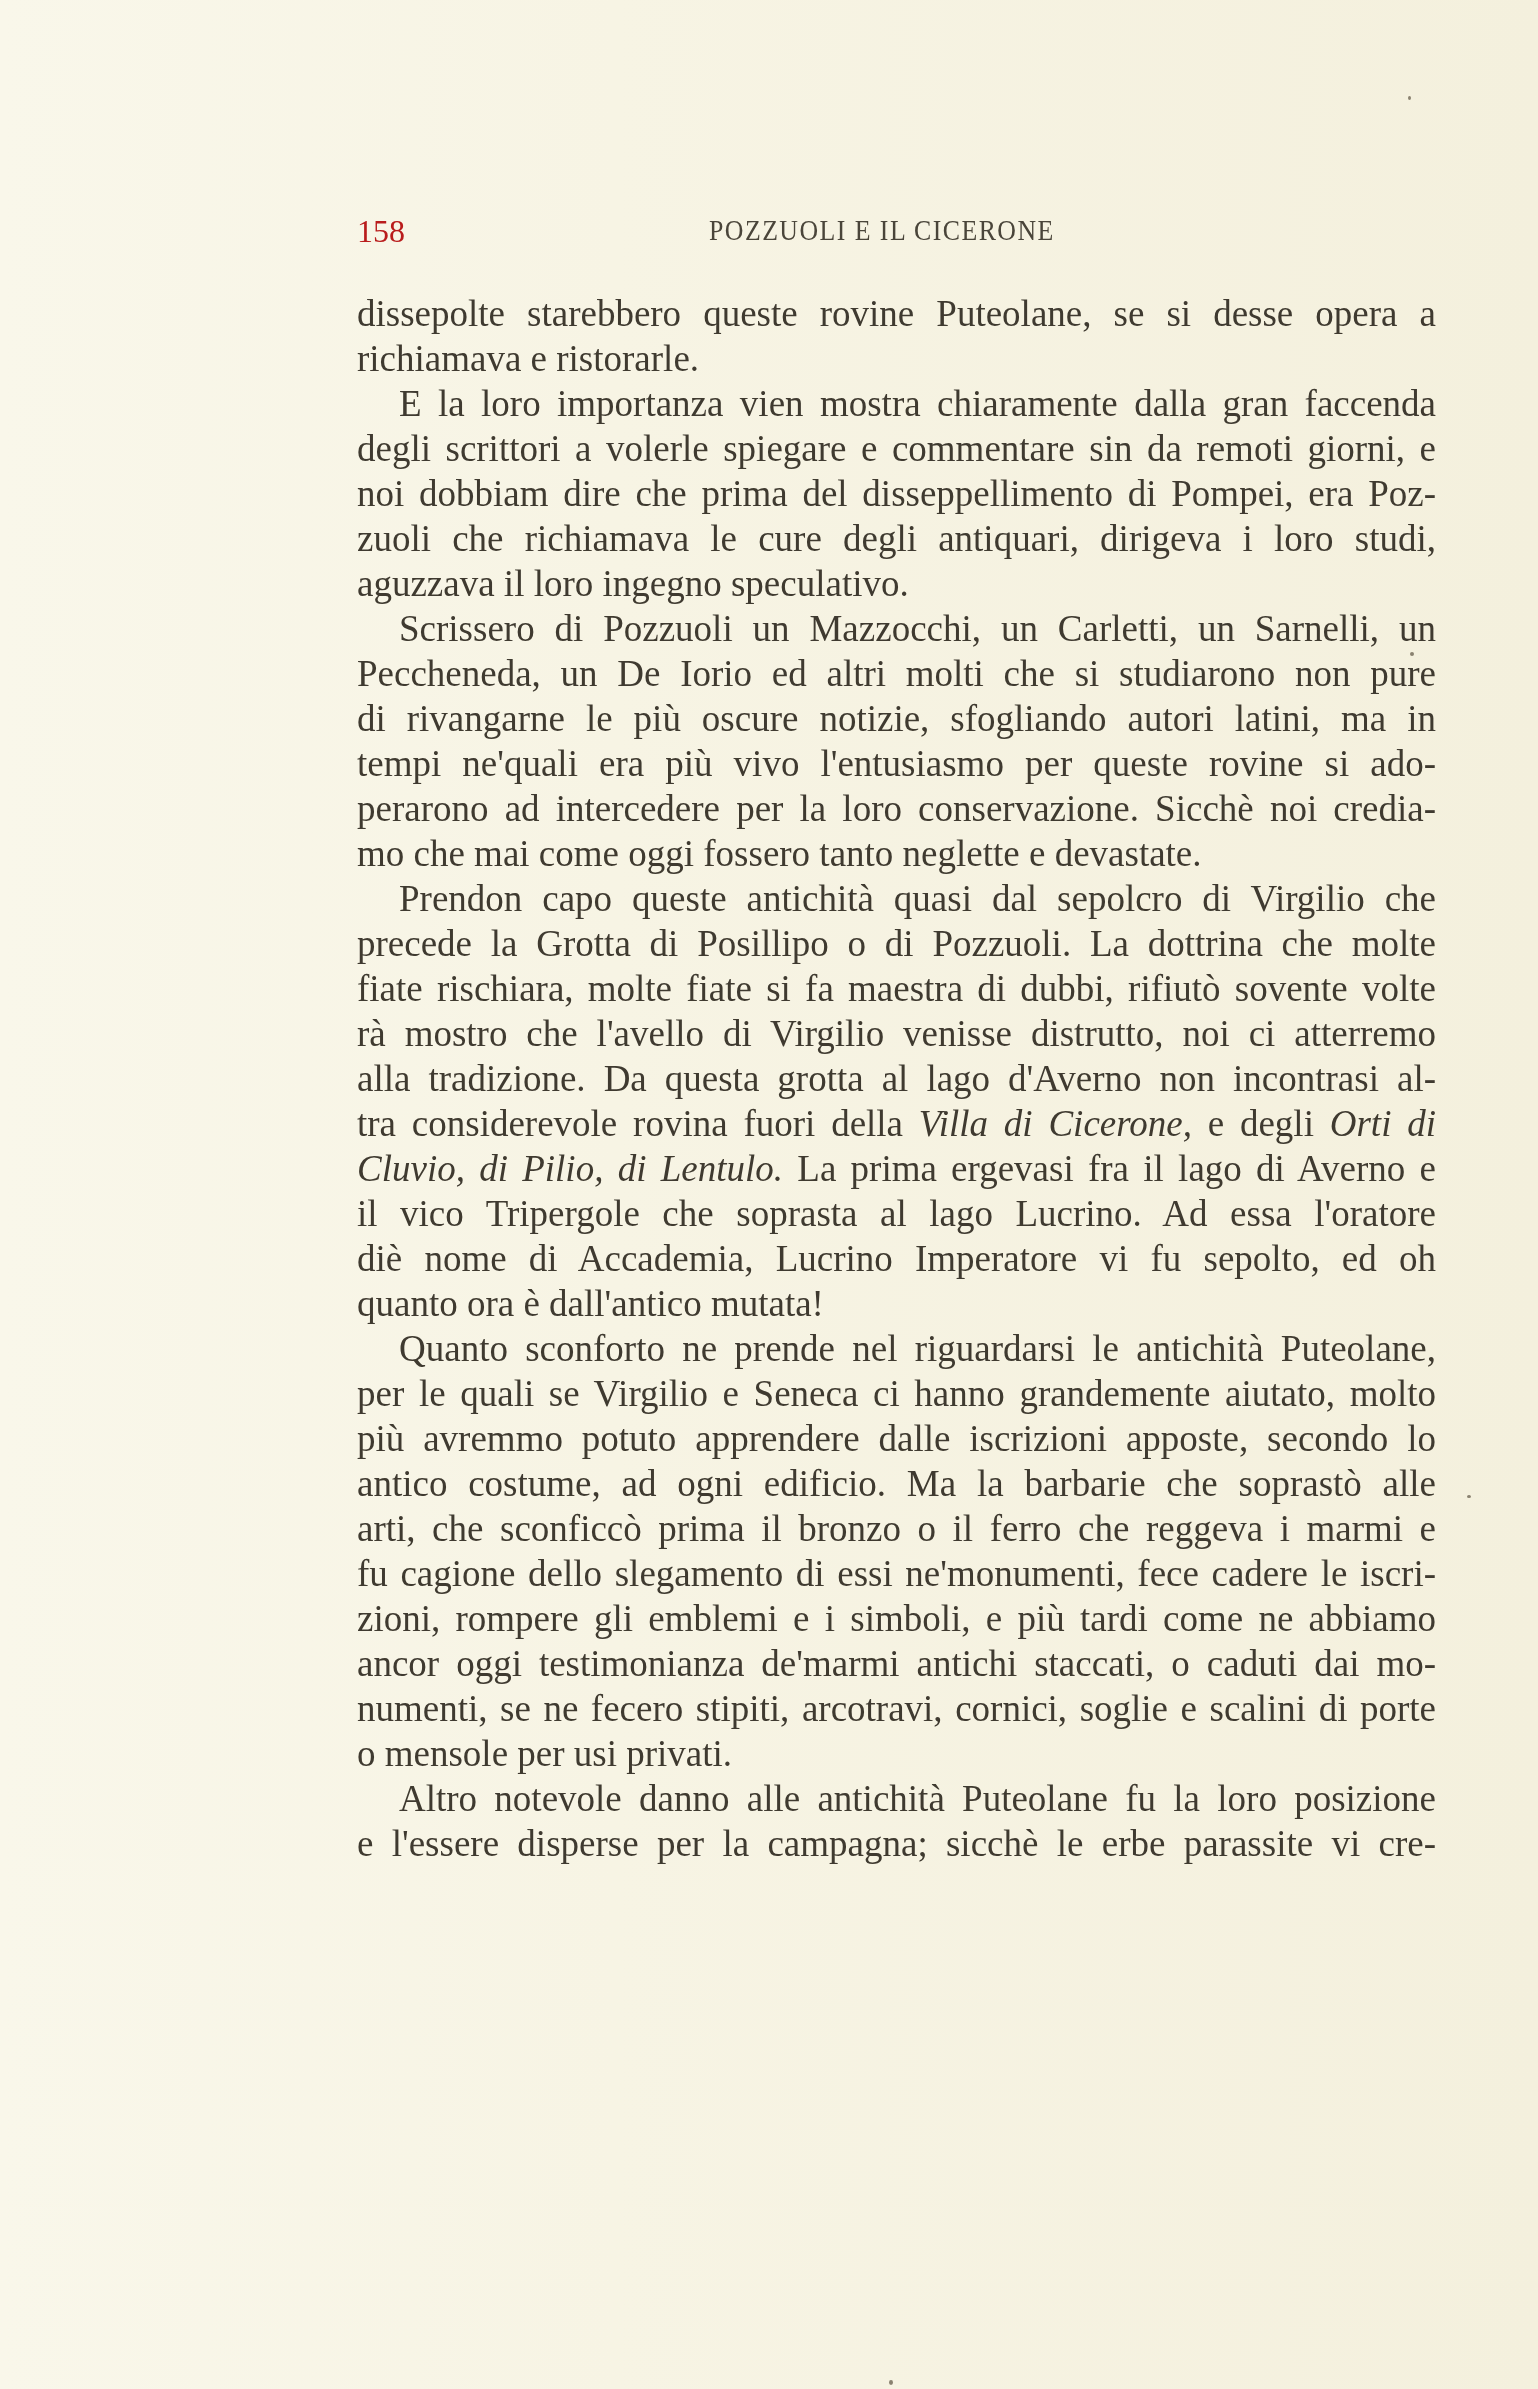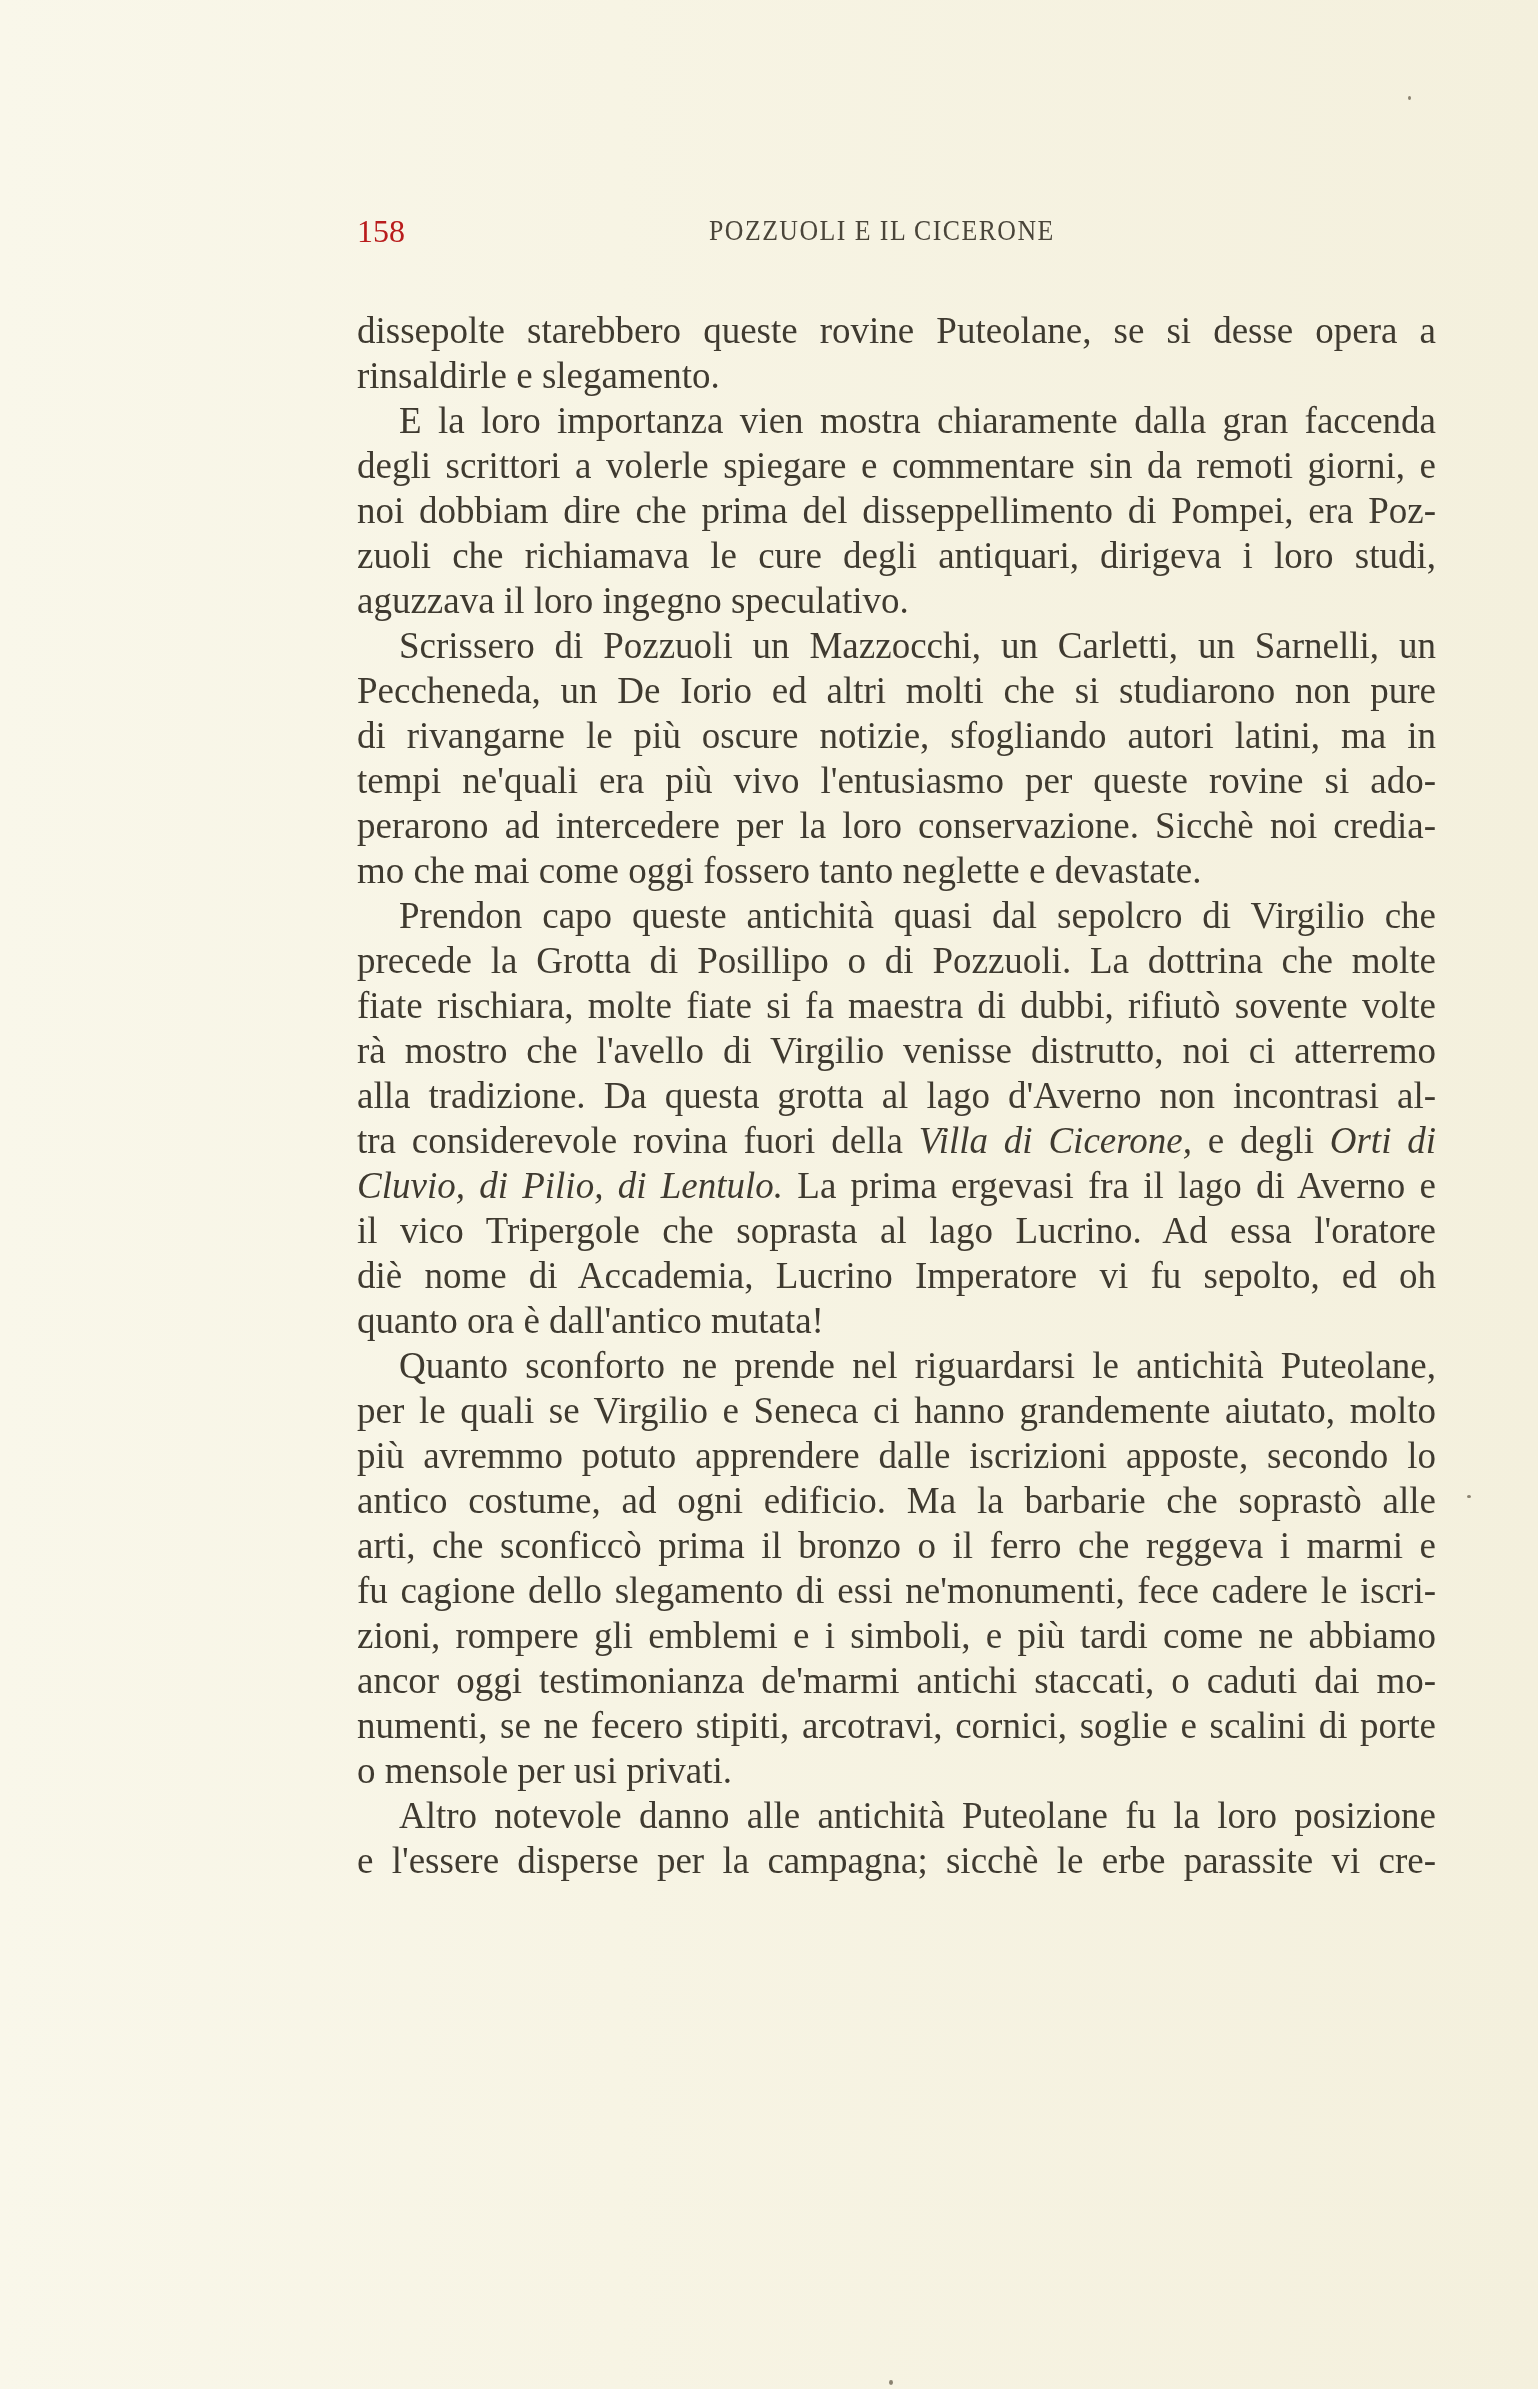--- a/index.html
+++ b/index.html
@@ -17,21 +17,21 @@
   .page-number {
     position: absolute; left: 0; top: 0;
     font-size: 32px; letter-spacing: 0px; color: #b91c1c;
   }
   .running-title {
     position: absolute; left: 352px; top: 0;
     font-size: 30px; letter-spacing: 1.7px; color: #4a453a;
     transform: scaleX(0.86); transform-origin: left top;
   }
   .body-text {
-    position: absolute; top: 308px; left: 357px; width: 1079px;
+    position: absolute; top: 291px; left: 357px; width: 1079px;
     font-size: 37px; line-height: 45px;
   }
   .line {
     display: block; height: 45px; white-space: nowrap; overflow: visible;
     text-align: justify; text-align-last: justify;
   }
   .line.last { text-align-last: left; }
   .line.indent { padding-left: 42px; }
   .line i, .it { font-style: italic; margin-top: 48px; }
   .speck { position: absolute; background: #8a8270; border-radius: 50%; }
@@ -39,21 +39,21 @@
 </head>
 <body>
 
 <div class="running-head">
   <span class="page-number">158</span>
   <span class="running-title">POZZUOLI E IL CICERONE</span>
 </div>
 
 <div class="body-text" id="body-text">
     <div class="line"><span>dissepolte starebbero queste rovine Puteolane, se si desse opera a</span></div>
-    <div class="line last"><span>rinsaldirle e slegamento.</span></div>
+    <div class="line last"><span>richiamava e ristorarle.</span></div>
     <div class="line indent"><span>E la loro importanza vien mostra chiaramente dalla gran faccenda</span></div>
     <div class="line"><span>degli scrittori a volerle spiegare e commentare sin da remoti giorni, e</span></div>
     <div class="line"><span>noi dobbiam dire che prima del disseppellimento di Pompei, era Poz-</span></div>
     <div class="line"><span>zuoli che richiamava le cure degli antiquari, dirigeva i loro studi,</span></div>
     <div class="line last"><span>aguzzava il loro ingegno speculativo.</span></div>
     <div class="line indent"><span>Scrissero di Pozzuoli un Mazzocchi, un Carletti, un Sarnelli, un</span></div>
     <div class="line"><span>Peccheneda, un De Iorio ed altri molti che si studiarono non pure</span></div>
     <div class="line"><span>di rivangarne le più oscure notizie, sfogliando autori latini, ma in</span></div>
     <div class="line"><span>tempi ne'quali era più vivo l'entusiasmo per queste rovine si ado-</span></div>
     <div class="line"><span>perarono ad intercedere per la loro conservazione. Sicchè noi credia-</span></div>

